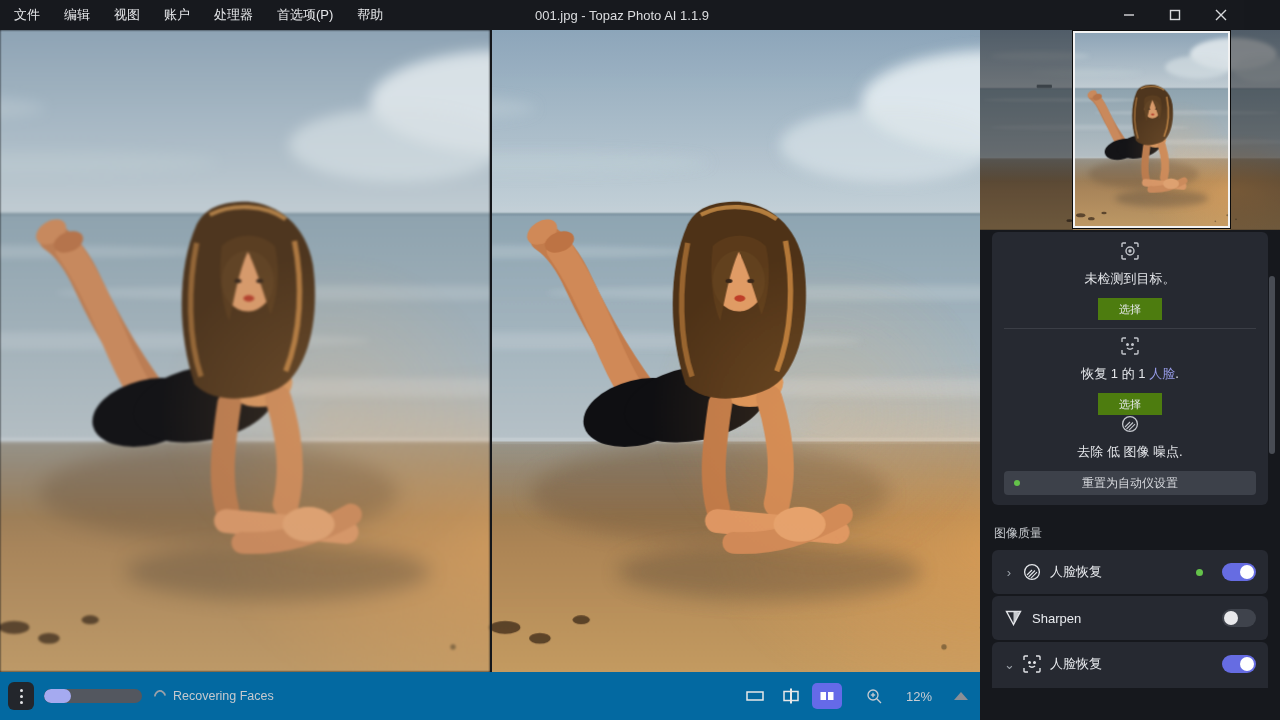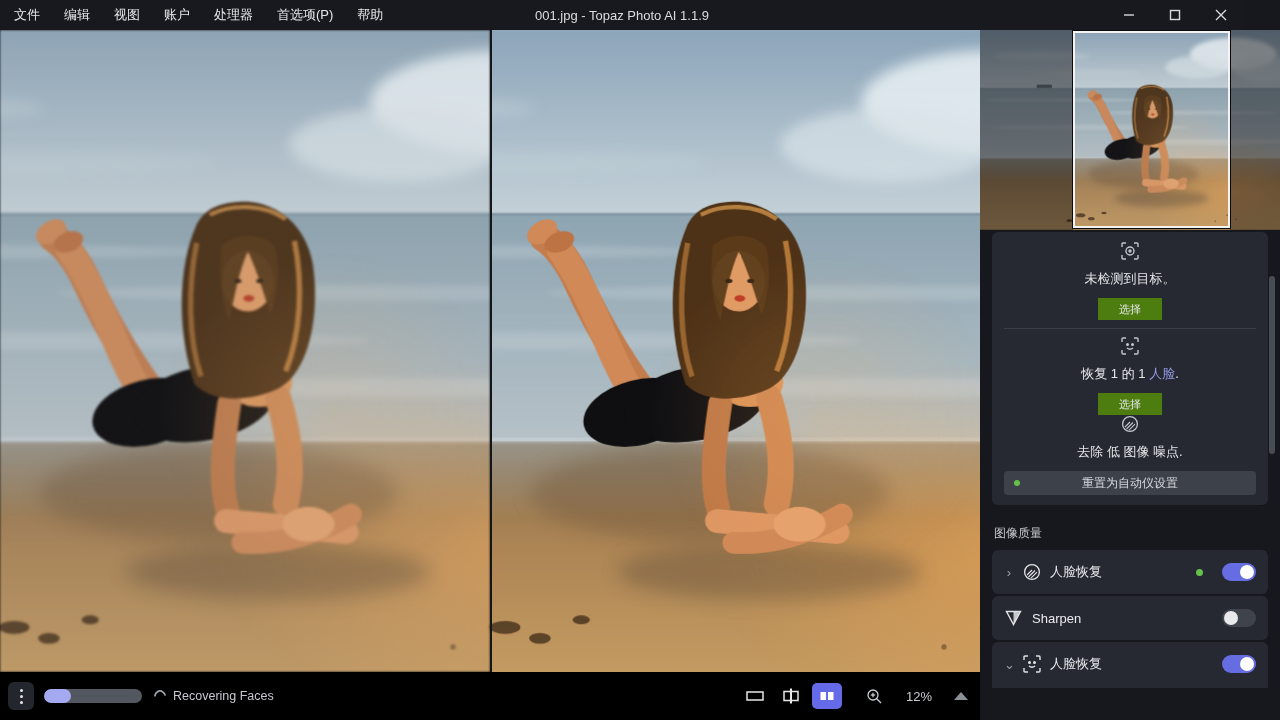--- a/index.html
+++ b/index.html
@@ -79,21 +79,21 @@
     font-size:11px; display:flex; align-items:center; justify-content:flex-end; padding-right:8px; }
   .faces-row { display:flex; align-items:center; justify-content:space-between; margin-top:16px; }
   .faces-label { color:#e4e6ea; font-size:12.5px; }
 
   .savebar { position:absolute; left:0; bottom:0; width:300px; height:62px; background:#16181d;
     display:flex; align-items:center; justify-content:center; }
   .save-btn { width:258px; height:40px; background:#6168e8; border:none; border-radius:8px;
     color:#e9ebff; font-size:13px; cursor:pointer; }
 
   
-  .statusbar { position:absolute; left:0; top:672px; width:980px; height:48px; background:#000000;
+  .statusbar { position:absolute; left:0; top:672px; width:980px; height:48px; background:#0369a1;
     display:flex; align-items:center; }
   .dots-btn { width:26px; height:28px; margin-left:8px; background:#23262c; border:none; border-radius:6px;
     display:flex; flex-direction:column; align-items:center; justify-content:center; gap:3px; cursor:pointer; }
   .dot { width:3px; height:3px; border-radius:50%; background:#e4e5e8; }
   .progress { position:relative; width:98px; height:14px; margin-left:10px; background:#53575f; border-radius:7px; overflow:hidden; }
   .progress-fill { position:absolute; left:0; top:0; bottom:0; width:28%; background:#a5aaf0; border-radius:7px; }
   .spinner { width:12px; height:12px; margin-left:12px; border:2px solid transparent;
     border-top-color:#9aa0a8; border-left-color:#9aa0a8; border-radius:50%; transform:rotate(40deg); }
   .status-text { color:#c6c9ce; font-size:12.5px; margin-left:7px; }
 

